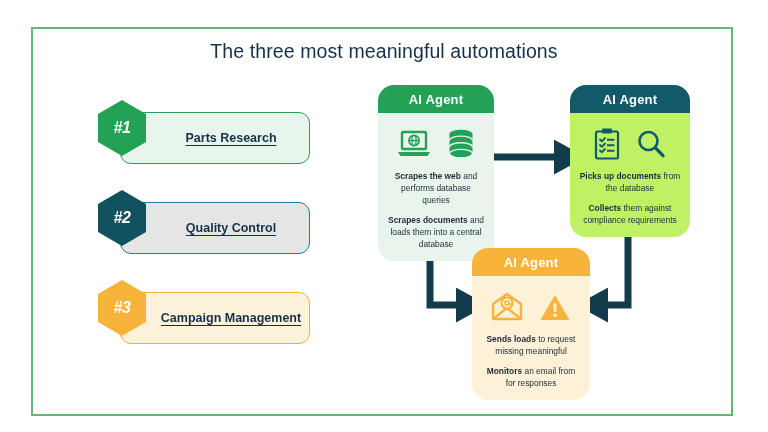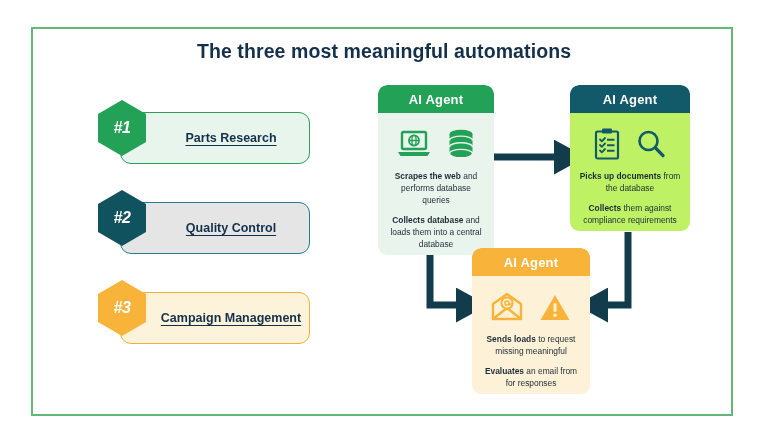--- a/index.html
+++ b/index.html
@@ -10,21 +10,21 @@
   #slide{position:relative;width:768px;height:432px;background:#ffffff;}
 
   .frame{
     position:absolute;left:31px;top:27px;width:702px;height:389px;
     border:2px solid #63b878;box-sizing:border-box;background:transparent;
     pointer-events:none;
   }
 
   .title{
     position:absolute;left:0;top:40px;width:768px;text-align:center;
-    font-size:19.5px;font-weight:bold;color:#15304a;letter-spacing:.1px;
+    font-size:19.5px;font-weight:normal;color:#15304a;letter-spacing:.1px;
   }
 
   
   .row{position:absolute;left:98px;width:212px;height:64px;}
   .row .bar{
     position:absolute;left:22px;top:12px;right:0;height:52px;
     border-radius:11px;box-sizing:border-box;border:1.6px solid #2f9e5c;
     background:#e6f4ea;display:flex;align-items:center;justify-content:center;
   }
   .row .bar .lbl{
@@ -45,28 +45,28 @@
 
   .r1 .bar{border-color:#2f9e5c;background:#e7f5ec;}
   .r1 .hex{background:#23a157;}
   .r2 .bar{border-color:#1f7f93;background:#e5e5e5;}
   .r2 .hex{background:#11525f;}
   .r3 .bar{border-color:#f0b03a;background:#fdf3da;}
   .r3 .hex{background:#f8b githubusercontent;}
   .r3 .hex{background:#f8b43a;}
 
   
-  .card{position:absolute;border-radius:9px;overflow:hidden;box-sizing:border-box;}
+  .card{position:absolute;border-radius:16px;overflow:hidden;box-sizing:border-box;}
   .card .hd{
     height:28px;display:flex;align-items:center;justify-content:center;
     font-size:13px;font-weight:bold;color:#ffffff;letter-spacing:.2px;
     border-radius:9px 9px 0 0;
   }
   .card .bd{
-    padding:9px 9px 4px;text-align:center;
+    padding:9px 9px 10px;text-align:center;
   }
   .icons{display:flex;align-items:center;justify-content:center;gap:16px;height:40px;margin:2px 0 7px;}
   .para{font-size:8.4px;line-height:1.42;color:#1d2b36;margin:0 0 8px;}
   .para:last-child{margin-bottom:0;}
   .para b{font-weight:bold;}
 
   #card1{left:378px;top:85px;width:116px;}
   #card1 .hd{background:#23a157;}
   #card1 .bd{background:#e9f5ec;}
   #card2{left:570px;top:85px;width:120px;}
@@ -147,21 +147,21 @@
           <rect x="2.5" y="11.5" width="23" height="6" fill="#23a157"></rect>
           <ellipse cx="14" cy="18" rx="11.5" ry="4.2" fill="#23a157" stroke="#e9f5ec" stroke-width="1.4"></ellipse>
           <rect x="2.5" y="18.2" width="23" height="6" fill="#23a157"></rect>
           <ellipse cx="14" cy="24.6" rx="11.5" ry="4.2" fill="#23a157" stroke="#e9f5ec" stroke-width="1.4"></ellipse>
         </svg>
       </div>
       <p class="para">
         <b>Scrapes the web</b><span> and performs database queries</span>
       </p>
       <p class="para">
-        <b>Collects database</b><span> and loads them into a central database</span>
+        <b>Scrapes documents</b><span> and loads them into a central database</span>
       </p>
     </div>
   </div>
 
   <div class="card" id="card2">
     <div class="hd">AI Agent</div>
     <div class="bd">
       <div class="icons">
         <svg width="26" height="32" viewBox="0 0 26 32">
           <rect x="2" y="3.5" width="22" height="27" rx="1.6" fill="none" stroke="#12596a" stroke-width="2.2"></rect>
@@ -201,18 +201,18 @@
         <svg width="32" height="29" viewBox="0 0 32 29">
           <path d="M16 2 L30.5 27 H1.5 z" fill="#f8b43a"></path>
           <rect x="14.5" y="10" width="3" height="9" rx="1.5" fill="#fdf2d8"></rect>
           <circle cx="16" cy="22.3" r="1.8" fill="#fdf2d8"></circle>
         </svg>
       </div>
       <p class="para">
         <b>Sends loads</b><span> to request missing meaningful</span>
       </p>
       <p class="para">
-        <b>Evaluates</b><span> an email from for responses</span>
+        <b>Monitors</b><span> an email from for responses</span>
       </p>
     </div>
   </div>
 
 </div>
 
 </body></html>

